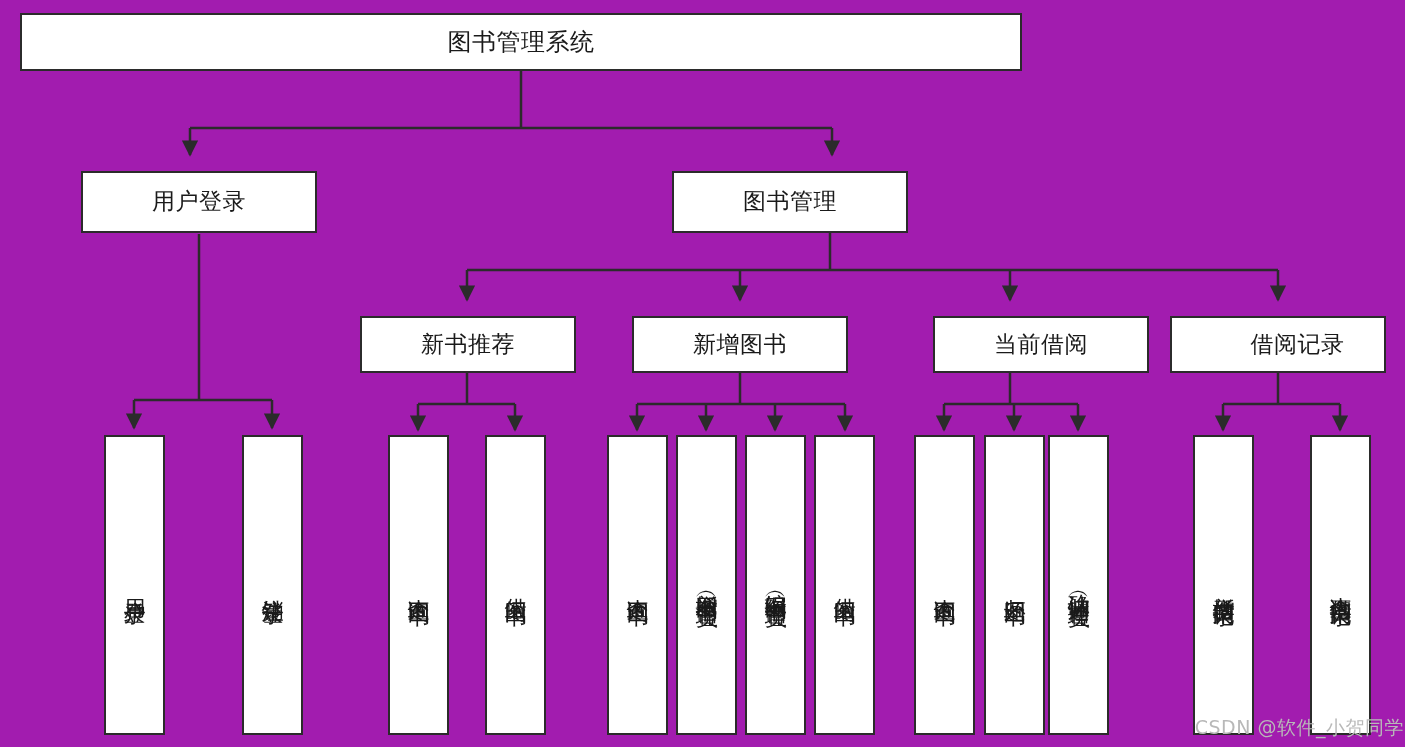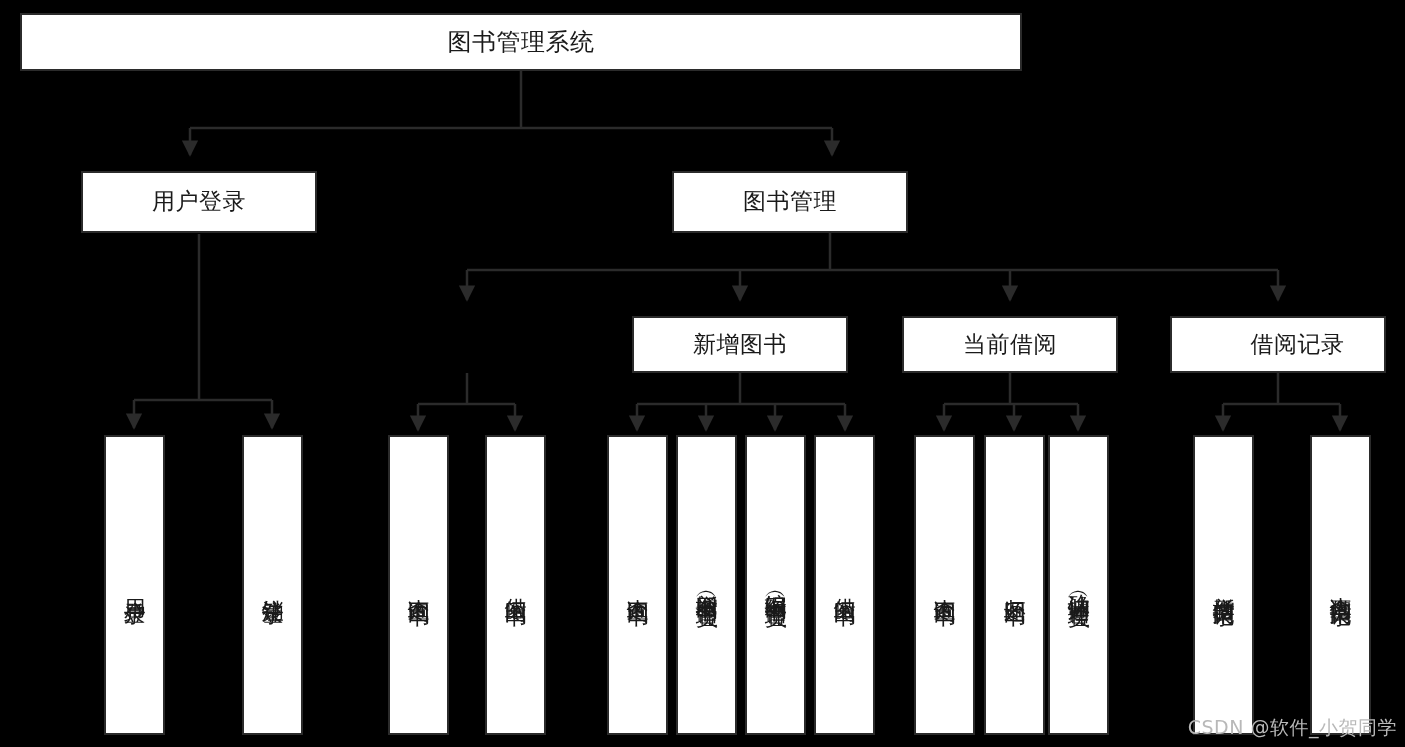--- a/index.html
+++ b/index.html
@@ -8,21 +8,21 @@
     padding: 0;
     background: #ffffff;
   }
   body {
     font-family: "DejaVu Sans", "Liberation Sans", sans-serif;
   }
   #canvas {
     position: relative;
     width: 1405px;
     height: 747px;
-    background: #000000;
+    background: #a21caf;
     overflow: hidden;
   }
   #edges {
     position: absolute;
     left: 0;
     top: 0;
     width: 1405px;
     height: 747px;
     pointer-events: none;
   }
@@ -54,21 +54,21 @@
     writing-mode: vertical-rl;
     text-orientation: upright;
     font-size: 22px;
     line-height: 1.12;
     letter-spacing: 2px;
     max-height: 282px;
   }
   .node.root .label { font-size: 24px; }
   .watermark {
     position: absolute;
-    right: 8px;
+    right: 1px;
     bottom: 6px;
     font-size: 19px;
     color: #b8b8b8;
     letter-spacing: 0.5px;
     white-space: nowrap;
     user-select: none;
   }
 </style>
 </head>
 <body>
@@ -130,26 +130,29 @@
   </div>
 
   <div class="node horiz" style="left:81px; top:171px; width:236px; height:62px;">
     <span class="label">用户登录</span>
   </div>
 
   <div class="node horiz" style="left:672px; top:171px; width:236px; height:62px;">
     <span class="label">图书管理</span>
   </div>
 
+  <div class="node horiz" style="left:360px; top:316px; width:216px; height:57px;">
+    <span class="label">新书推荐</span>
+  </div>
 
   <div class="node horiz" style="left:632px; top:316px; width:216px; height:57px;">
     <span class="label">新增图书</span>
   </div>
 
-  <div class="node horiz" style="left:902px; top:316px; width:216px; height:57px;">
+  <div class="node horiz" style="left:933px; top:316px; width:216px; height:57px;">
     <span class="label">当前借阅</span>
   </div>
 
   <div class="node horiz" style="left:1170px; top:316px; width:216px; height:57px;padding-left:39px;">
     <span class="label">借阅记录</span>
   </div>
 
   <div class="node vert" style="left:104px; top:435px; width:61px; height:300px;">
     <span class="label">用户登录</span>
   </div>

